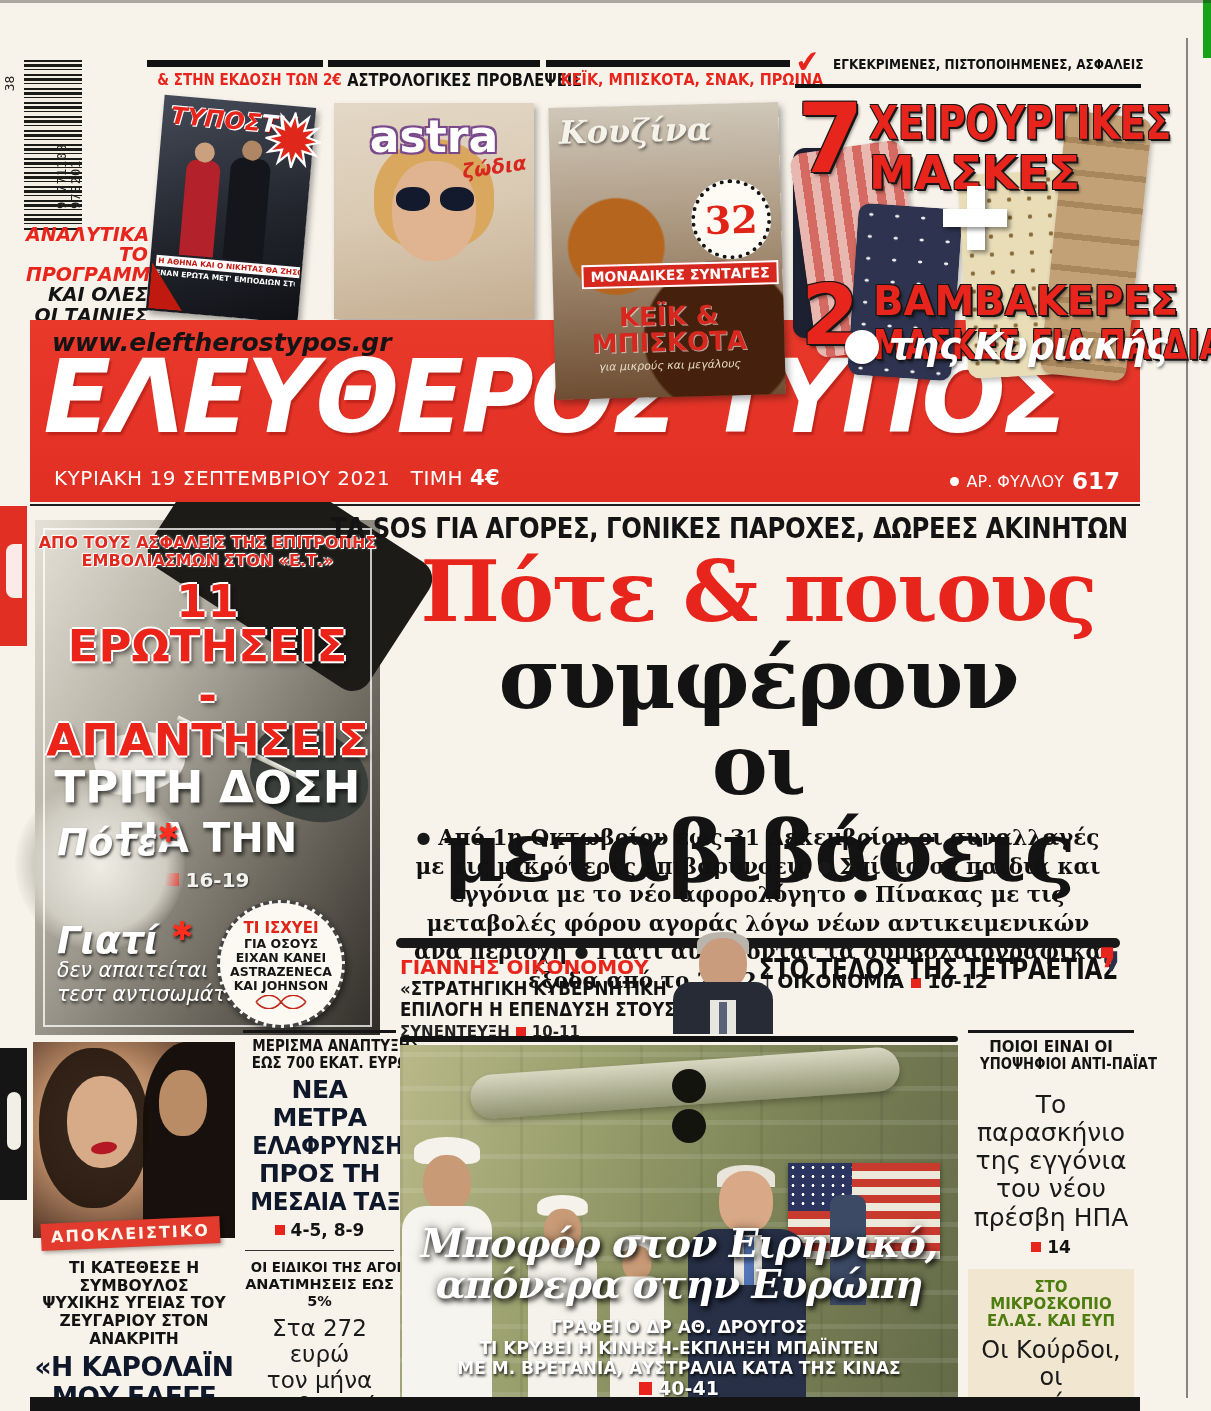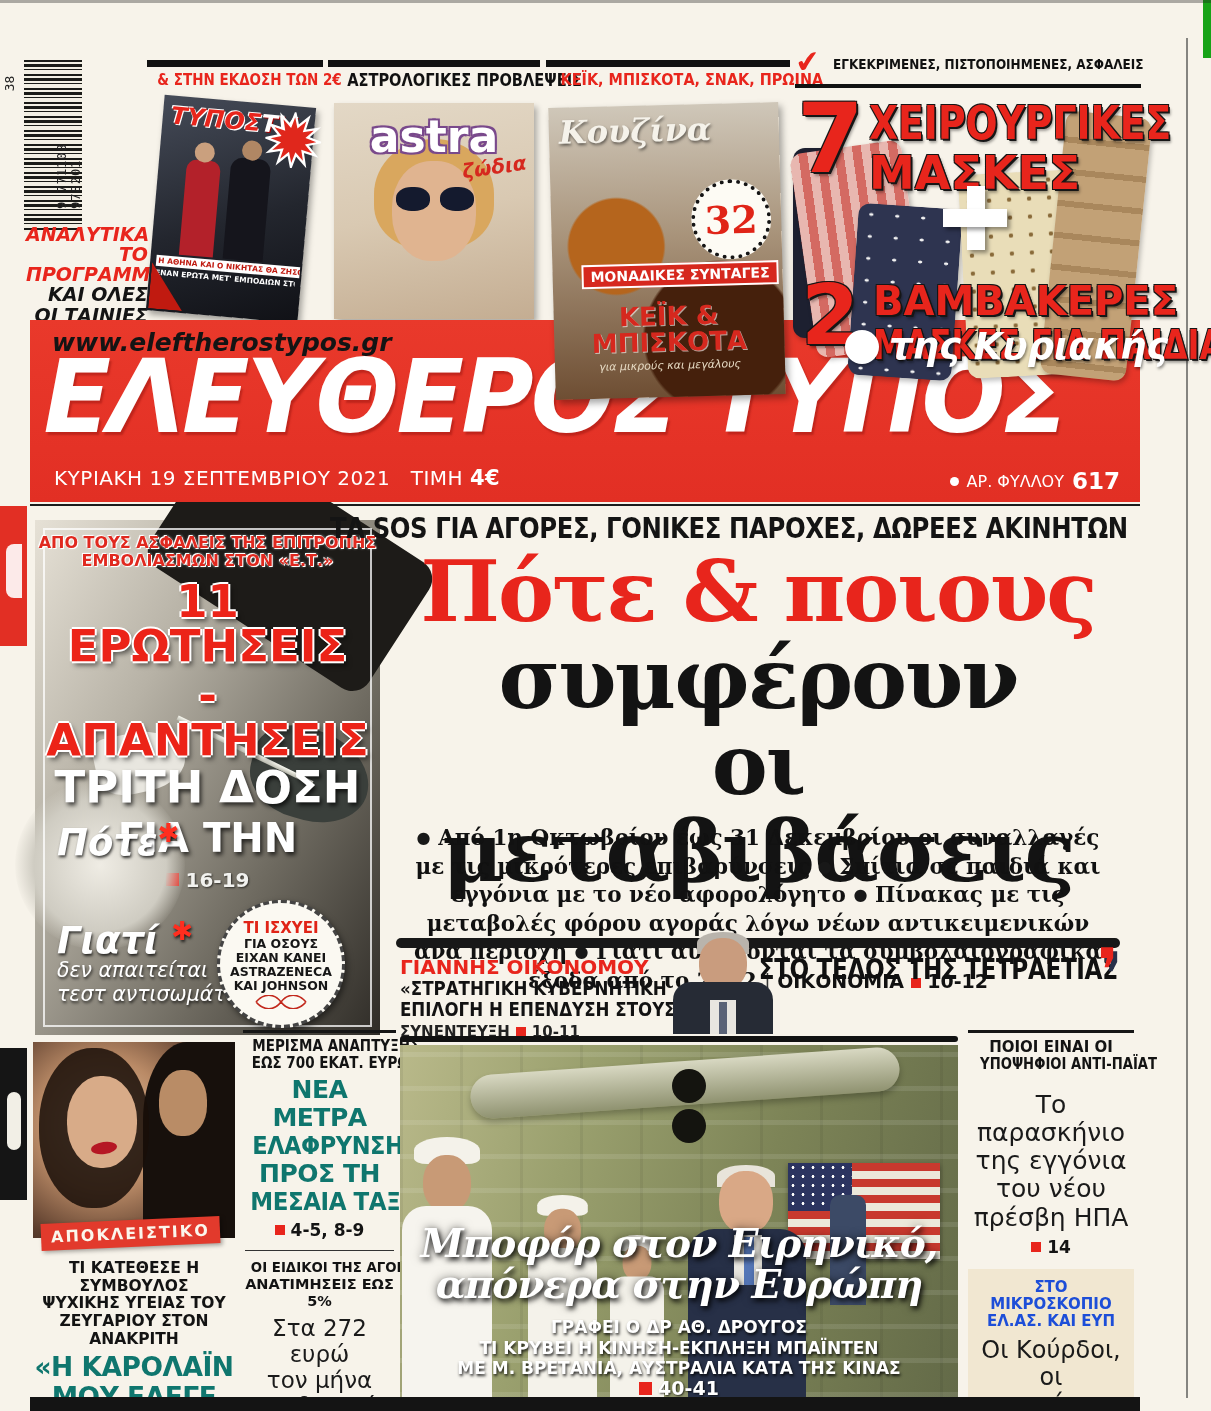--- a/index.html
+++ b/index.html
@@ -166,21 +166,21 @@
   #strip-man .tie{position:absolute;left:71px;bottom:0;width:8px;height:32px;background:#5a6377;}
   #strip-man .head{position:absolute;left:51px;top:8px;width:48px;height:52px;border-radius:46%;background:#c99c7e;}
   #strip-man .hair{position:absolute;left:49px;top:2px;width:52px;height:22px;border-radius:50% 50% 0 0;background:#b9b4ac;}
   #strip-right{position:absolute;right:2px;top:16px;text-align:right;}
   #strip-right .sx{font-weight:bold;font-size:29px;line-height:1.1;letter-spacing:-.5px;color:#101010;transform:scaleX(.8);}
   #strip-quote{position:absolute;right:-2px;top:6px;width:44px;height:56px;}
   #strip-quote .g1{position:absolute;right:0;top:0;font-size:60px;line-height:1;color:#28304a;font-weight:bold;}
   #strip-quote .g2{position:absolute;right:4px;top:-4px;font-size:60px;line-height:1;color:#e8251c;font-weight:bold;}
   
   .kick{font-weight:bold;color:#131313;text-align:center;}
-  .hl-bold{font-weight:bold;color:#0f766e;text-align:center;line-height:1.12;}
+  .hl-bold{font-weight:bold;color:#0f172a;text-align:center;line-height:1.12;}
   .hl-light{color:#1a1a1a;text-align:center;line-height:1.13;}
   #col1{left:33px;top:1042px;width:202px;}
   #c1-photo{position:relative;width:202px;height:196px;
      background:radial-gradient(circle at 35% 42%,#e8c9a8 0%,#b98a66 38%,#5a3c2c 72%,#241812 100%);overflow:hidden;}
   #c1-hair{position:absolute;left:6px;top:6px;width:110px;height:160px;border-radius:48%;background:rgba(25,14,8,.85);}
   #c1-face{position:absolute;left:34px;top:34px;width:70px;height:92px;border-radius:48%;background:#d8ab88;}
   #c1-lips{position:absolute;left:58px;top:100px;width:26px;height:12px;border-radius:50%;background:#b51724;transform:rotate(-8deg);}
   #c1-man{position:absolute;right:-18px;top:0;width:110px;height:196px;background:#17100c;border-radius:40% 0 0 10%;}
   #c1-manface{position:absolute;right:28px;top:28px;width:48px;height:66px;border-radius:46%;background:#b98c66;}
   #c1-badge{position:absolute;left:8px;top:178px;background:#e23a2c;color:#fbf6ec;font-weight:bold;font-size:16px;
@@ -229,21 +229,21 @@
      text-shadow:2px 3px 5px rgba(0,0,0,.8),0 0 10px rgba(0,0,0,.5);letter-spacing:-1px;}
   #c3-credits{position:absolute;left:0;right:0;top:272px;text-align:center;font-weight:bold;font-size:17px;line-height:1.22;
      text-shadow:1px 2px 3px rgba(0,0,0,.85);}
   #c3-pages{position:absolute;left:0;right:0;top:332px;display:flex;justify-content:center;color:#fff;
      text-shadow:1px 1px 2px rgba(0,0,0,.7);}
   #col4{left:968px;top:1030px;width:166px;border-top:3px solid #161616;}
   #c4-k1{margin-top:6px;font-size:15px;line-height:1.15;}
   #c4-h1{margin-top:17px;font-size:25px;}
   #c4-pages1{margin-top:5px;display:flex;justify-content:center;}
   #c4-box{margin-top:12px;background:#f1e7d1;padding:10px 4px 12px 4px;}
-  #c4-k2{font-size:15px;line-height:1.15;color:#1d4ed8;font-weight:bold;text-align:center;}
+  #c4-k2{font-size:15px;line-height:1.15;color:#4d7c0f;font-weight:bold;text-align:center;}
   #c4-h2{margin-top:6px;font-size:24px;}
   
   #bottombar{left:30px;top:1397px;width:1110px;height:14px;background:#141414;}
   #edge-line{left:1186px;top:38px;width:2px;height:1360px;background:rgba(40,40,40,.55);}
   #edge-green{left:1203px;top:0;width:8px;height:58px;background:#17a317;}
   #edge-top{left:0;top:0;width:1211px;height:3px;background:rgba(30,30,30,.35);}
 </style>
 </head>
 <body>
 

